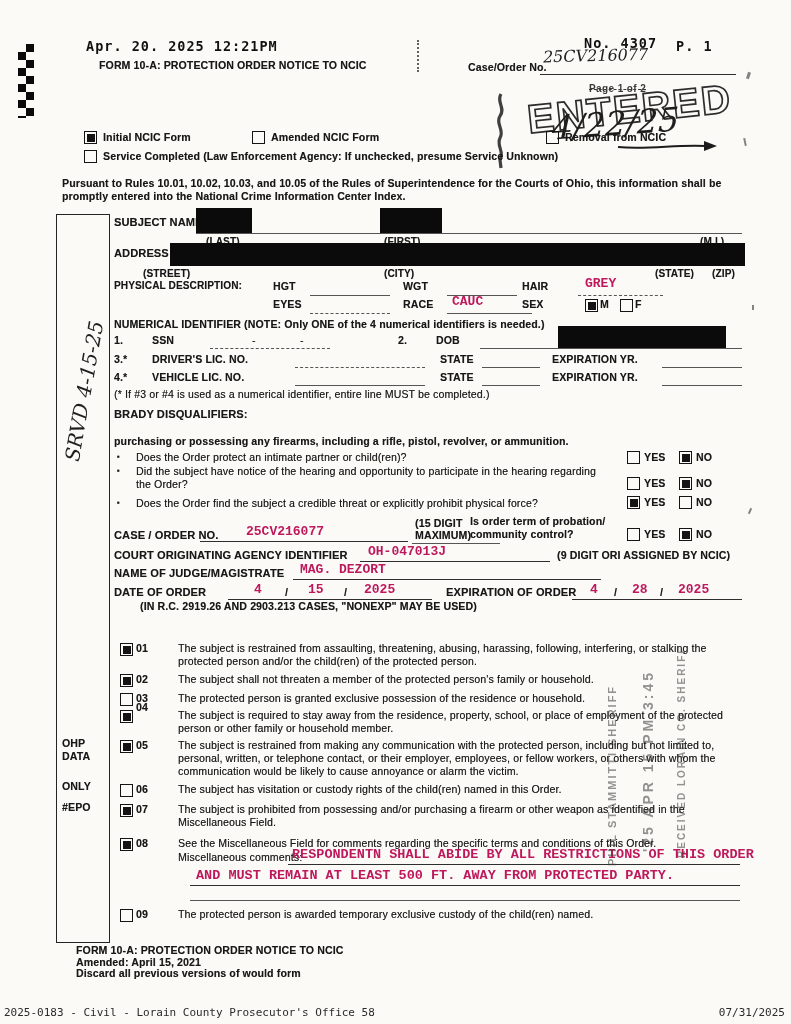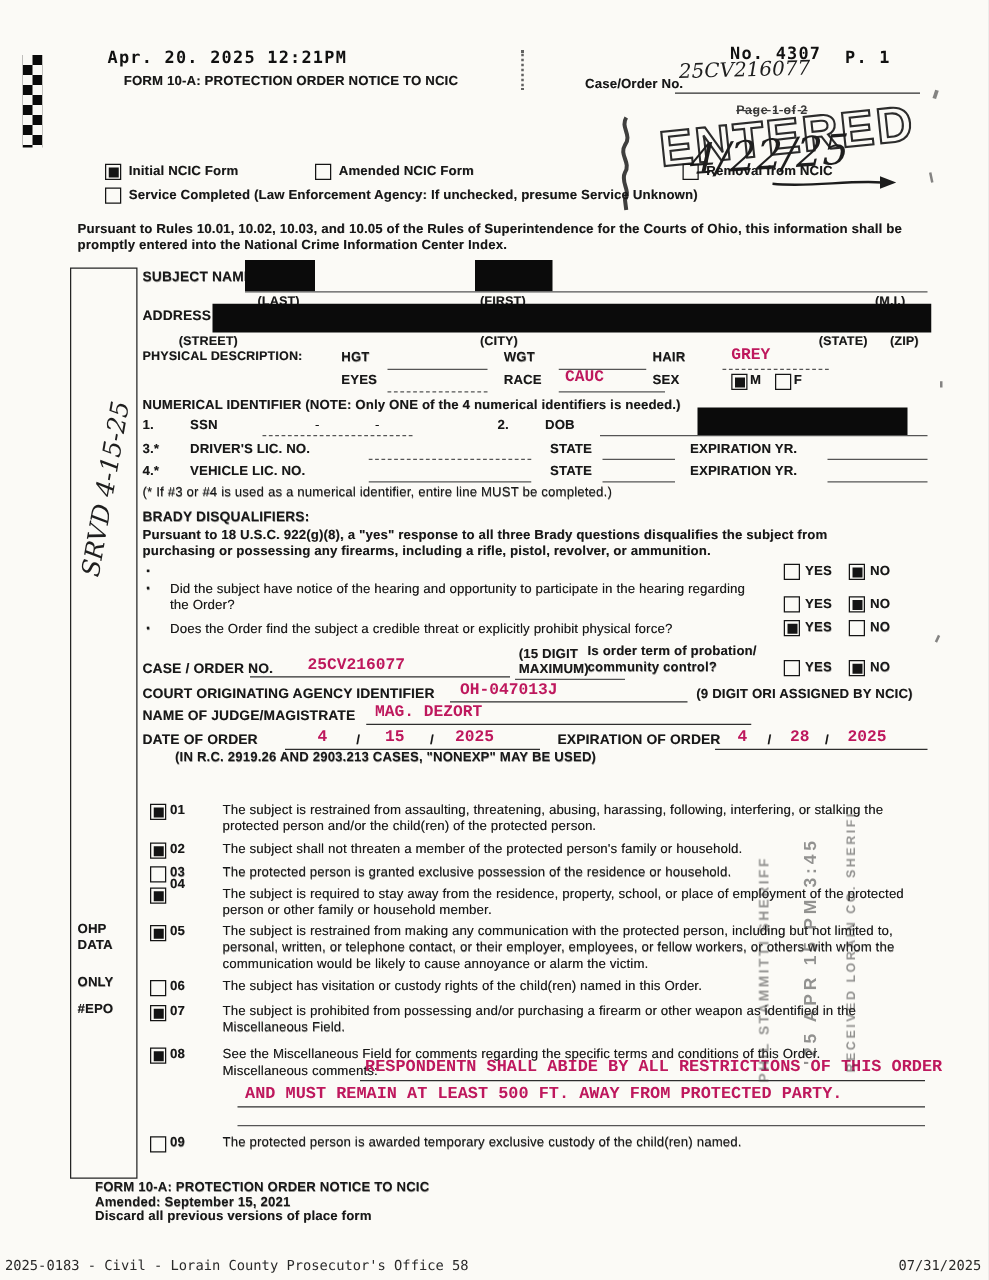--- a/index.html
+++ b/index.html
@@ -160,24 +160,24 @@
   <div class="t" style="left:152px;top:371px">VEHICLE LIC. NO.</div>
   <div class="ln soft" style="left:295px;top:385px;width:130px"></div>
   <div class="t" style="left:440px;top:371px">STATE</div>
   <div class="ln soft" style="left:482px;top:385px;width:58px"></div>
   <div class="t" style="left:552px;top:371px">EXPIRATION YR.</div>
   <div class="ln soft" style="left:662px;top:385px;width:80px"></div>
 
   <div class="t rg" style="left:114px;top:388px">(* If #3 or #4 is used as a numerical identifier, entire line MUST be completed.)</div>
 
   <div class="t" style="left:114px;top:408px;font-size:11px">BRADY DISQUALIFIERS:</div>
-  <div class="t" style="left:114px;top:422px">Pursuant to 18 U.S.C. 922(g)(8), a "yes" response to all three Brady questions disqualifies the subject from</div>
   <div class="t" style="left:114px;top:435px">purchasing or possessing any firearms, including a rifle, pistol, revolver, or ammunition.</div>
 
   <div class="t rg" style="left:117px;top:452px;font-size:8px">▪</div>
+  <div class="t rg" style="left:136px;top:451px">Does the Order protect an intimate partner or child(ren)?</div>
   <span class="cb" style="left:627px;top:451px"></span>
   <div class="t" style="left:644px;top:451px">YES</div>
   <span class="cb checked" style="left:679px;top:451px"></span>
   <div class="t" style="left:696px;top:451px">NO</div>
 
   <div class="t rg" style="left:117px;top:466px;font-size:8px">▪</div>
   <div class="t rg" style="left:136px;top:465px">Did the subject have notice of the hearing and opportunity to participate in the hearing regarding</div>
   <div class="t rg" style="left:136px;top:478px">the Order?</div>
   <span class="cb" style="left:627px;top:477px"></span>
   <div class="t" style="left:644px;top:477px">YES</div>
@@ -271,19 +271,19 @@
 
   <span class="cb" style="left:120px;top:909px"></span>
   <div class="t" style="left:136px;top:908px">09</div>
   <div class="t rg wrap" style="left:178px;top:908px;width:560px">The protected person is awarded temporary exclusive custody of the child(ren) named.</div>
 
   <div class="stampcol" style="left:606px;top:866px;font-size:11px">PHIL STAMMITTI SHERIFF</div>
   <div class="stampcol" style="left:640px;top:852px;font-size:14px;letter-spacing:3px">'25 APR 15 PM 3:45</div>
   <div class="stampcol" style="left:676px;top:858px;font-size:10px">RECEIVED LORAIN CO. SHERIFF</div>
 
   <div class="t" style="left:76px;top:944px">FORM 10-A:  PROTECTION ORDER NOTICE TO NCIC</div>
-  <div class="t" style="left:76px;top:956px">Amended:  September 15, 2021</div>
-  <div class="t" style="left:76px;top:967px">Discard all previous versions of place form</div>
+  <div class="t" style="left:76px;top:956px">Amended:  April 15, 2021</div>
+  <div class="t" style="left:76px;top:967px">Discard all previous versions of would form</div>
 
   <div style="position:absolute;left:4px;top:1006px;font-family:'DejaVu Sans Mono',monospace;font-size:11px;color:#2a2a2a">2025-0183 - Civil - Lorain County Prosecutor's Office 58</div>
   <div style="position:absolute;right:6px;top:1006px;font-family:'DejaVu Sans Mono',monospace;font-size:11px;color:#2a2a2a">07/31/2025</div>
 
 </div>
 
 </body></html>

